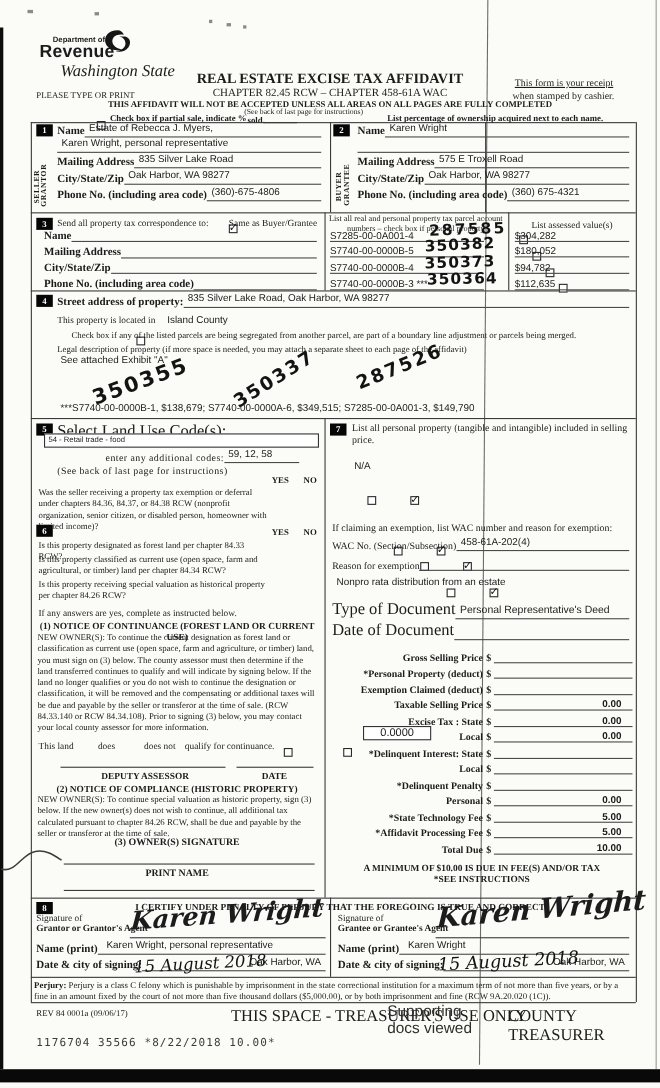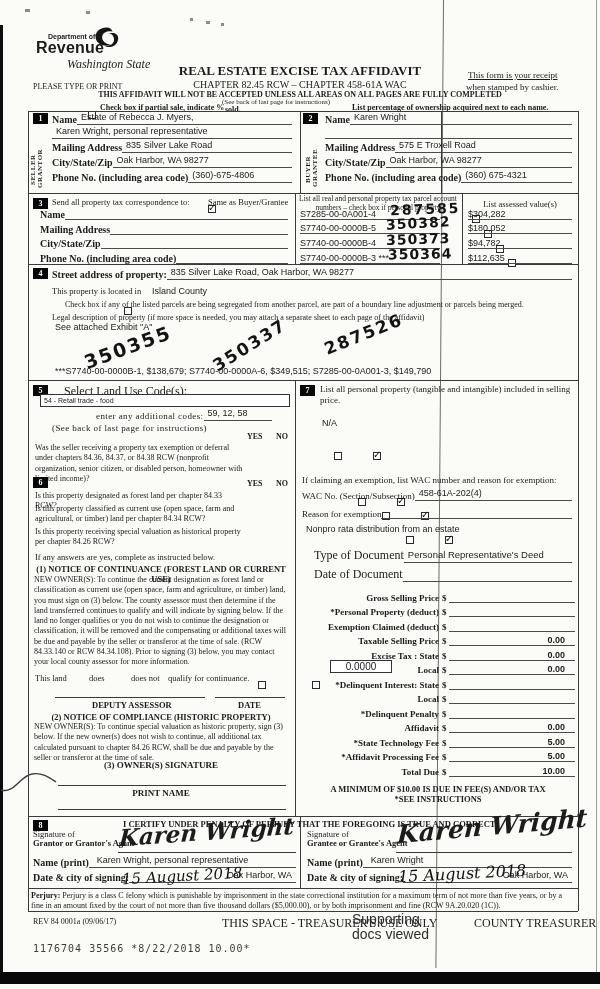--- a/index.html
+++ b/index.html
@@ -6,21 +6,21 @@
   body { margin:0; background:#e8e8e6; }
   #page { position:relative; width:600px; height:989px; background:#fbfbf8;
           font-family:"Liberation Serif", serif; color:#1b1b1b; overflow:hidden; }
   .a { position:absolute; }
   .sans { font-family:"Liberation Sans","DejaVu Sans",sans-serif; }
   .mono { font-family:"DejaVu Sans Mono",monospace; }
   .b { font-weight:700; }
   .i { font-style:italic; }
   .c { text-align:center; }
   .f7 { font-size:7px; } .f75 { font-size:7.5px; } .f8 { font-size:8px; }
-  .f85 { font-size:8.5px; } .f9 { font-size:9px; } .f95 { font-size:12px;margin-left:12px; }
+  .f85 { font-size:8.5px; } .f9 { font-size:9px; } .f95 { font-size:15px; }
   .f10 { font-size:10px; } .f13 { font-size:13px; }
   .hline { position:absolute; border-top:1px solid #3a3a3a; }
   .vline { position:absolute; border-left:1px solid #3a3a3a; }
   .badge { position:absolute; width:15px; height:11px; background:#060606; color:#fff;
            font-size:8px; line-height:11px; text-align:center; font-weight:700; }
   .cb { display:inline-block; width:8px; height:8px; border:1px solid #2a2a2a;
         background:#fff; position:relative; vertical-align:-1px; }
   .cb.on::after { content:"✓"; position:absolute; left:-1px; top:-4px; font-size:10px; color:#111; }
   .frow { display:flex; align-items:flex-end; }
   .fl { flex:1; border-bottom:1px solid #4a4a4a; white-space:nowrap; }
@@ -356,21 +356,21 @@
         <span class="mlab">Local</span>
         <span class="md">$</span>
         <span class="mline"><span></span></span>
       </div>
     <div class="mrow">
         <span class="mlab">*Delinquent Penalty</span>
         <span class="md">$</span>
         <span class="mline"><span></span></span>
       </div>
     <div class="mrow">
-        <span class="mlab">Affidavit</span>
+        <span class="mlab">Personal</span>
         <span class="md">$</span>
         <span class="mline"><span>0.00</span></span>
       </div>
     <div class="mrow">
         <span class="mlab">*State Technology Fee</span>
         <span class="md">$</span>
         <span class="mline"><span>5.00</span></span>
       </div>
     <div class="mrow">
         <span class="mlab">*Affidavit Processing Fee</span>

